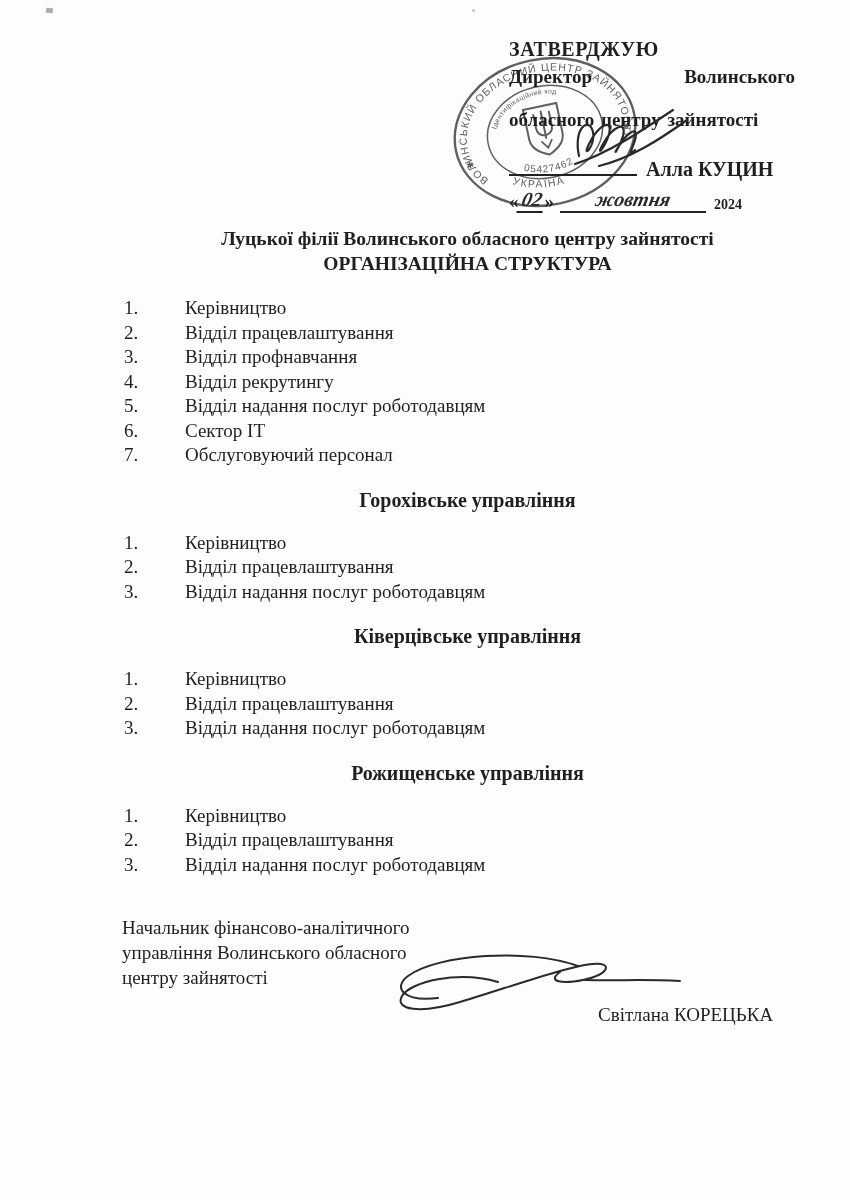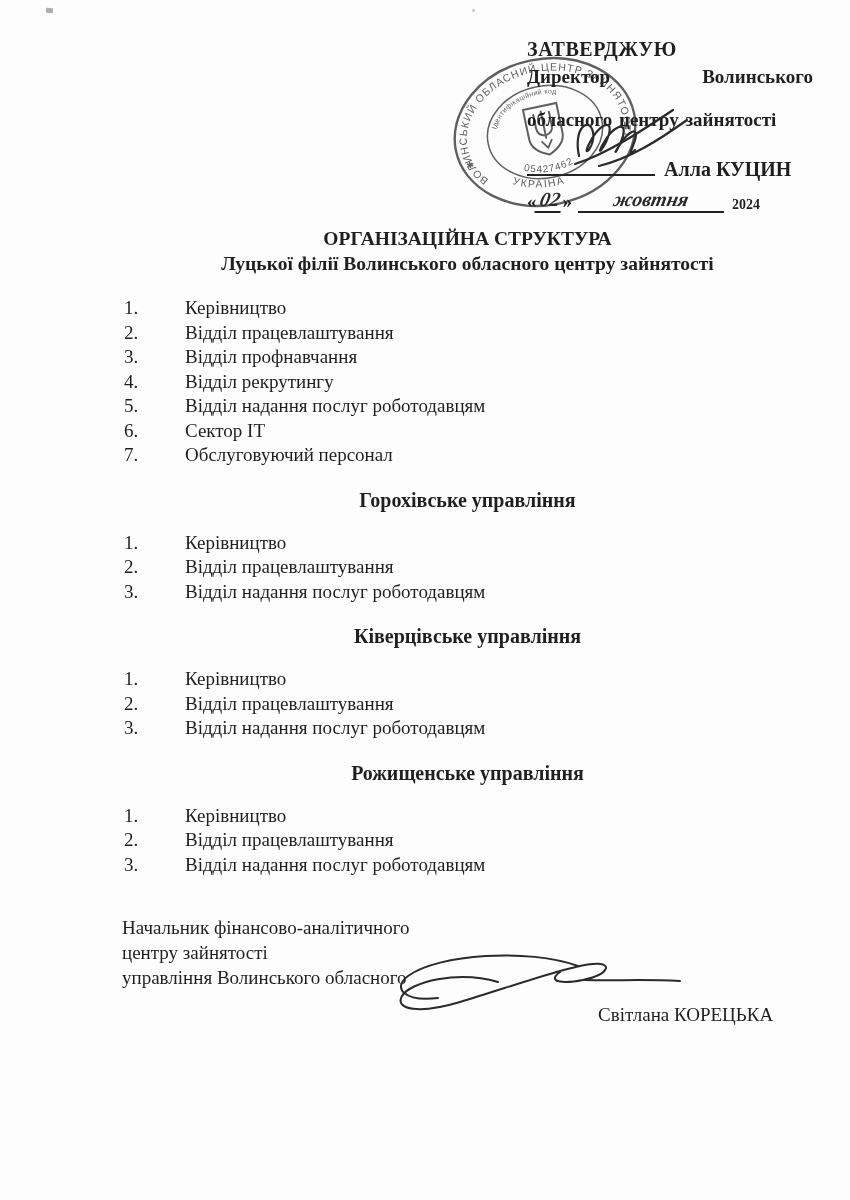--- a/index.html
+++ b/index.html
@@ -6,21 +6,21 @@
   body{
     width:850px;height:1200px;position:relative;overflow:hidden;
     background:#fdfdfd;color:#1f1f1f;
     font-family:"Liberation Serif","DejaVu Serif",serif;
   }
   
   .speck-a{position:absolute;left:46px;top:8px;width:7px;height:5px;background:#6a6a6a;opacity:.55;border-radius:1px;transform:rotate(8deg);}
   .speck-b{position:absolute;left:472px;top:9px;width:3px;height:3px;background:#8f8f8f;opacity:.5;border-radius:50%;}
 
   
-  .approval{position:absolute;left:527px;top:38px;width:286px;}
+  .approval{position:absolute;left:509px;top:38px;width:286px;}
   .approve-word{font-weight:bold;font-size:20px;letter-spacing:.6px;}
   .approve-pos1{display:flex;justify-content:space-between;font-weight:bold;font-size:19px;margin-top:5px;}
   .approve-pos2{font-weight:bold;font-size:19px;margin-top:21px;word-spacing:2px;}
   .sig-row{margin-top:27px;display:flex;align-items:flex-start;font-weight:bold;font-size:20px;white-space:nowrap;}
   .sig-line{display:inline-block;width:128px;border-bottom:2px solid #222;height:16px;margin-right:9px;}
   .date-row{margin-top:7px;font-weight:bold;font-size:19px;display:flex;align-items:flex-end;white-space:nowrap;}
   .hand{font-style:italic;display:inline-block;transform:skewX(-12deg);color:#2a2a2a;}
   .date-day{border-bottom:2px solid #222;padding:0 3px;font-size:20px;}
   .month-line{display:inline-block;width:146px;border-bottom:2px solid #222;text-align:center;margin:0 8px 0 6px;font-size:20px;}
   .date-year{font-size:14px;}
@@ -109,22 +109,22 @@
 
 <svg class="dir-sign" viewBox="0 0 270 75" xmlns="http://www.w3.org/2000/svg">
   <g stroke="#2a2a2a" stroke-width="2.2" fill="none" stroke-linecap="round">
     <path d="M34,58 C28,30 44,18 48,34 C51,48 36,62 44,46 C54,26 68,20 64,36 C60,50 50,60 58,46 C68,28 82,22 78,38 C74,52 66,60 74,48 C84,32 94,28 90,42 C87,52 82,60 90,52"></path>
     <path d="M30,66 C62,56 98,32 128,12"></path>
     <path d="M54,68 C86,60 114,42 142,22"></path>
   </g>
 </svg>
 
 <div class="doc-title">
+  <div>Луцької філії Волинського обласного центру зайнятості</div>
   <div>ОРГАНІЗАЦІЙНА СТРУКТУРА</div>
-  <div>Луцької філії Волинського обласного центру зайнятості</div>
 </div>
 
 <div class="sections">
     <div>
       <div class="list-row">
         <span class="num">1.</span>
         <span class="label">Керівництво</span>
       </div>
       <div class="list-row">
         <span class="num">2.</span>
@@ -193,22 +193,22 @@
       </div>
       <div class="list-row">
         <span class="num">3.</span>
         <span class="label">Відділ надання послуг роботодавцям</span>
       </div>
     </div>
   </div>
 
 <div class="signoff">
   <div>Начальник фінансово-аналітичного</div>
+  <div>управління Волинського обласного</div>
   <div>центру зайнятості</div>
-  <div>управління Волинського обласного</div>
 </div>
 
 <svg class="foot-sign" viewBox="0 0 310 78" xmlns="http://www.w3.org/2000/svg">
   <g stroke="#2a2a2a" stroke-width="2" fill="none" stroke-linecap="round">
     <path d="M120,42 C80,30 32,42 24,56 C16,70 42,74 82,62 C132,47 190,26 215,24 C235,22 232,34 205,40 C185,44 168,42 182,32"></path>
     <path d="M200,26 C150,8 60,14 30,36 C14,48 26,62 60,58"></path>
     <path d="M207,40 C240,41 262,39 302,41"></path>
   </g>
 </svg>
 

